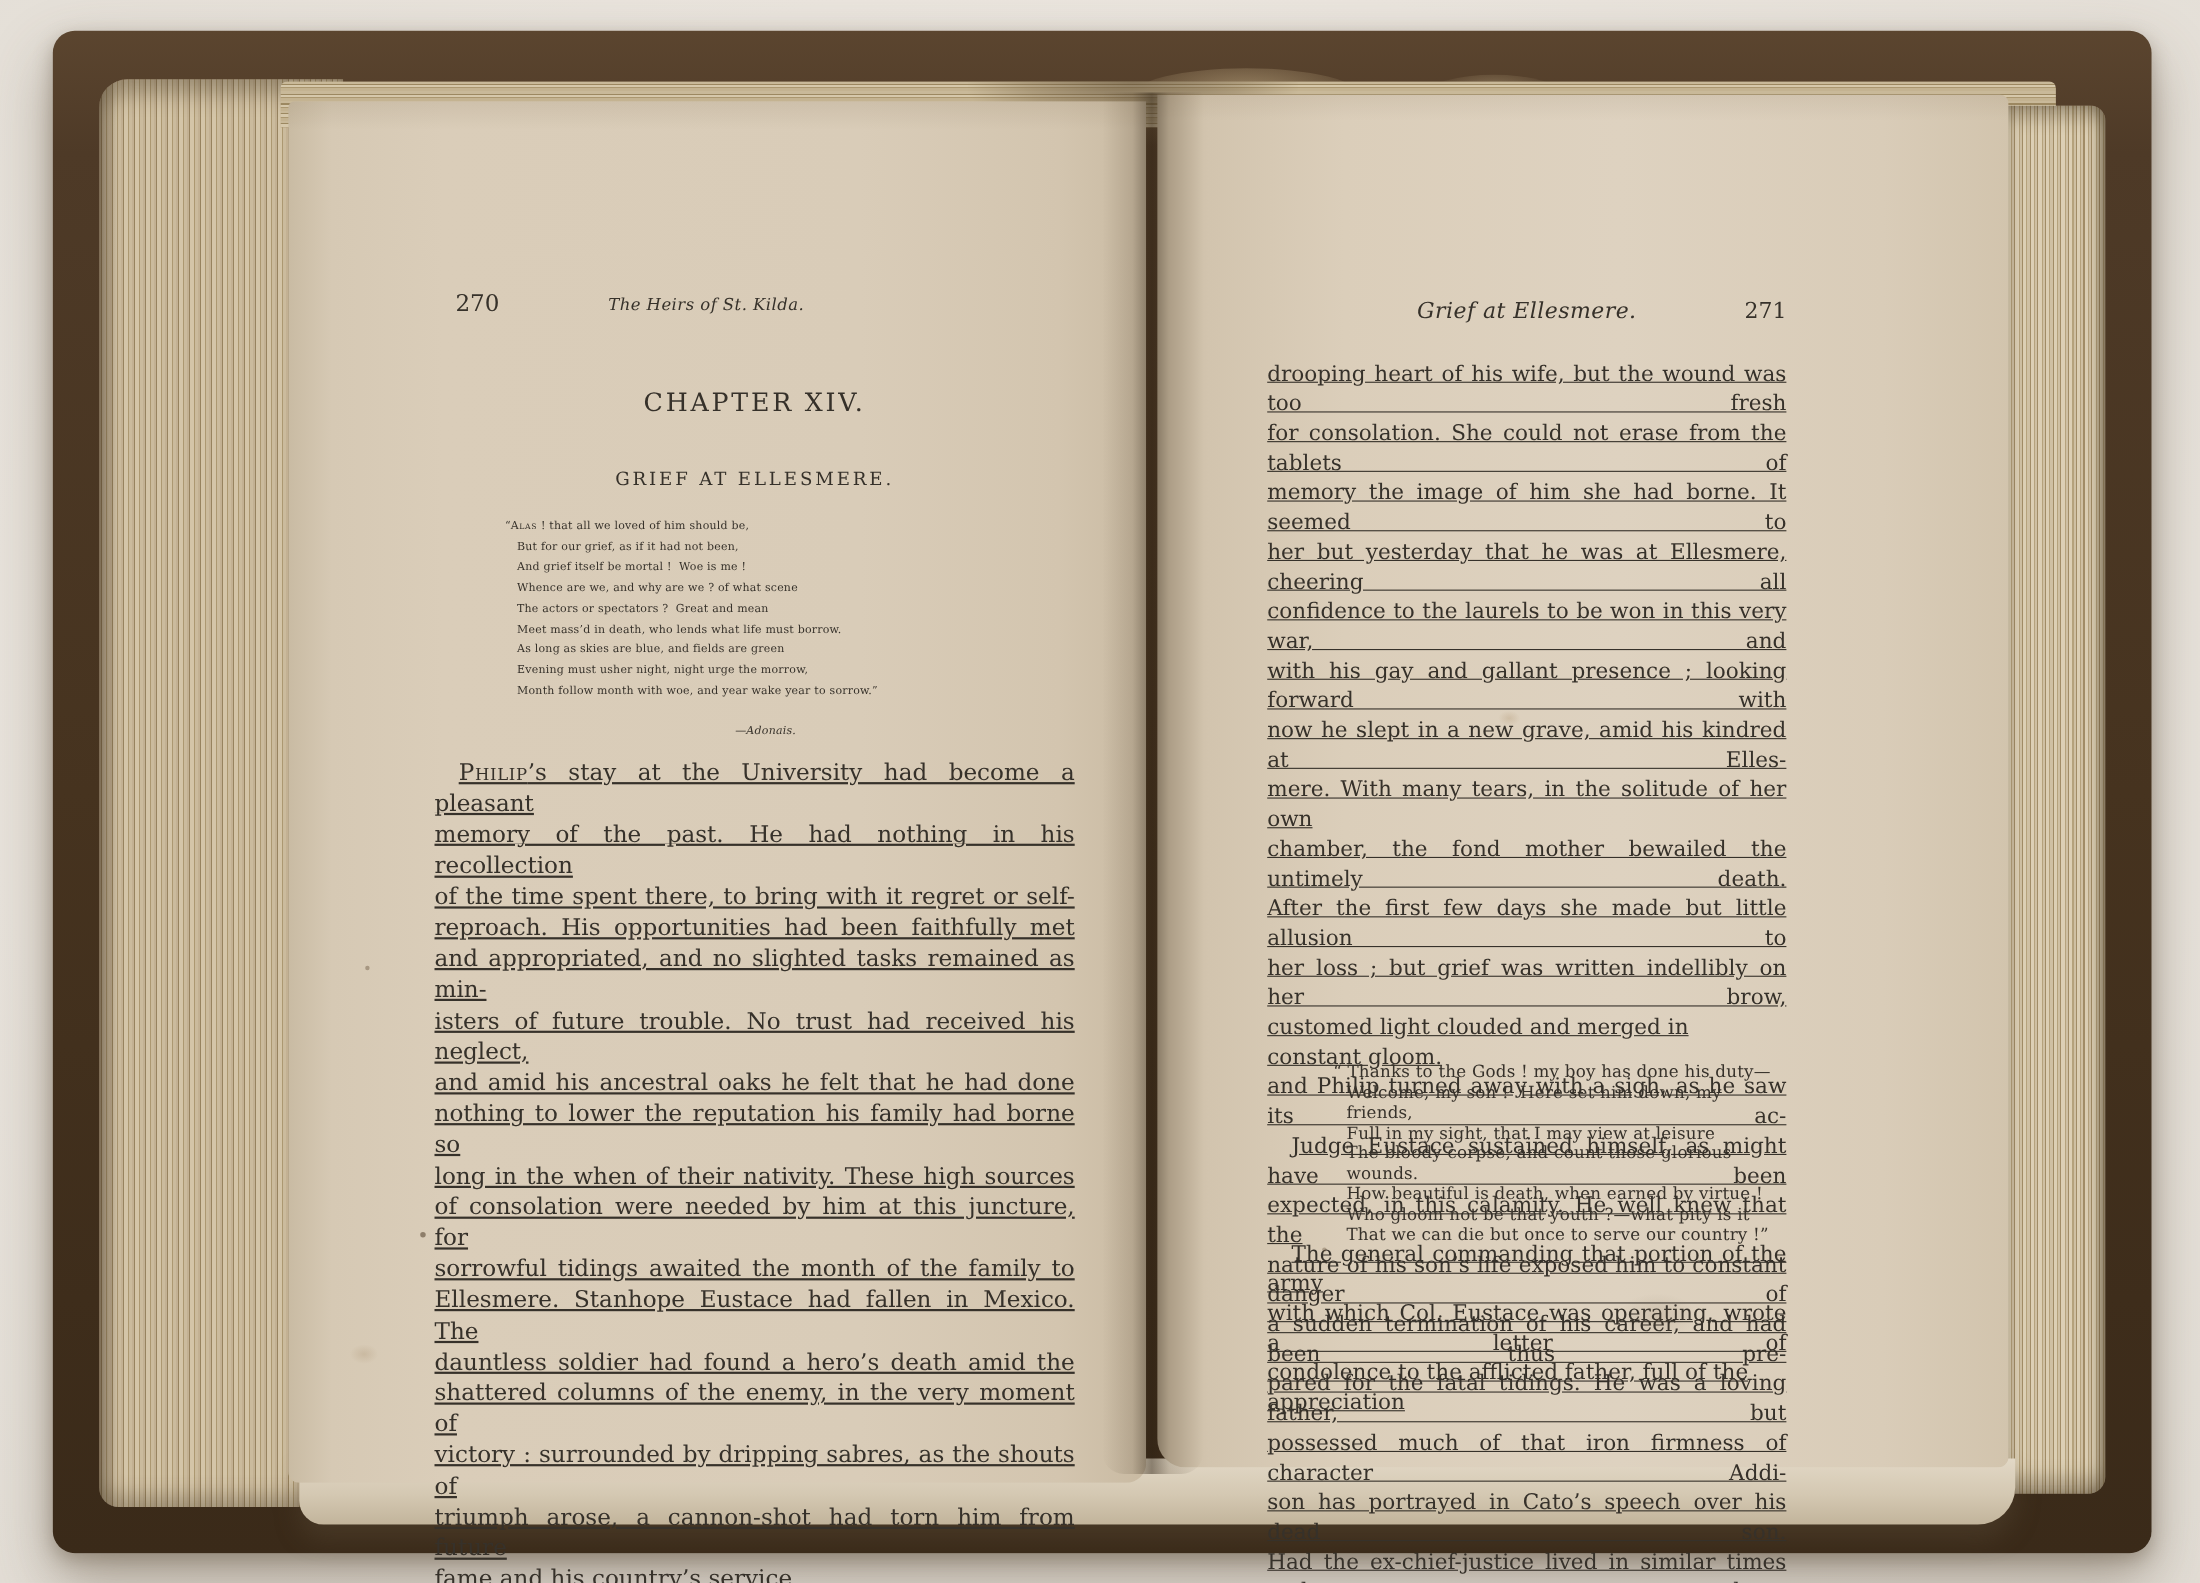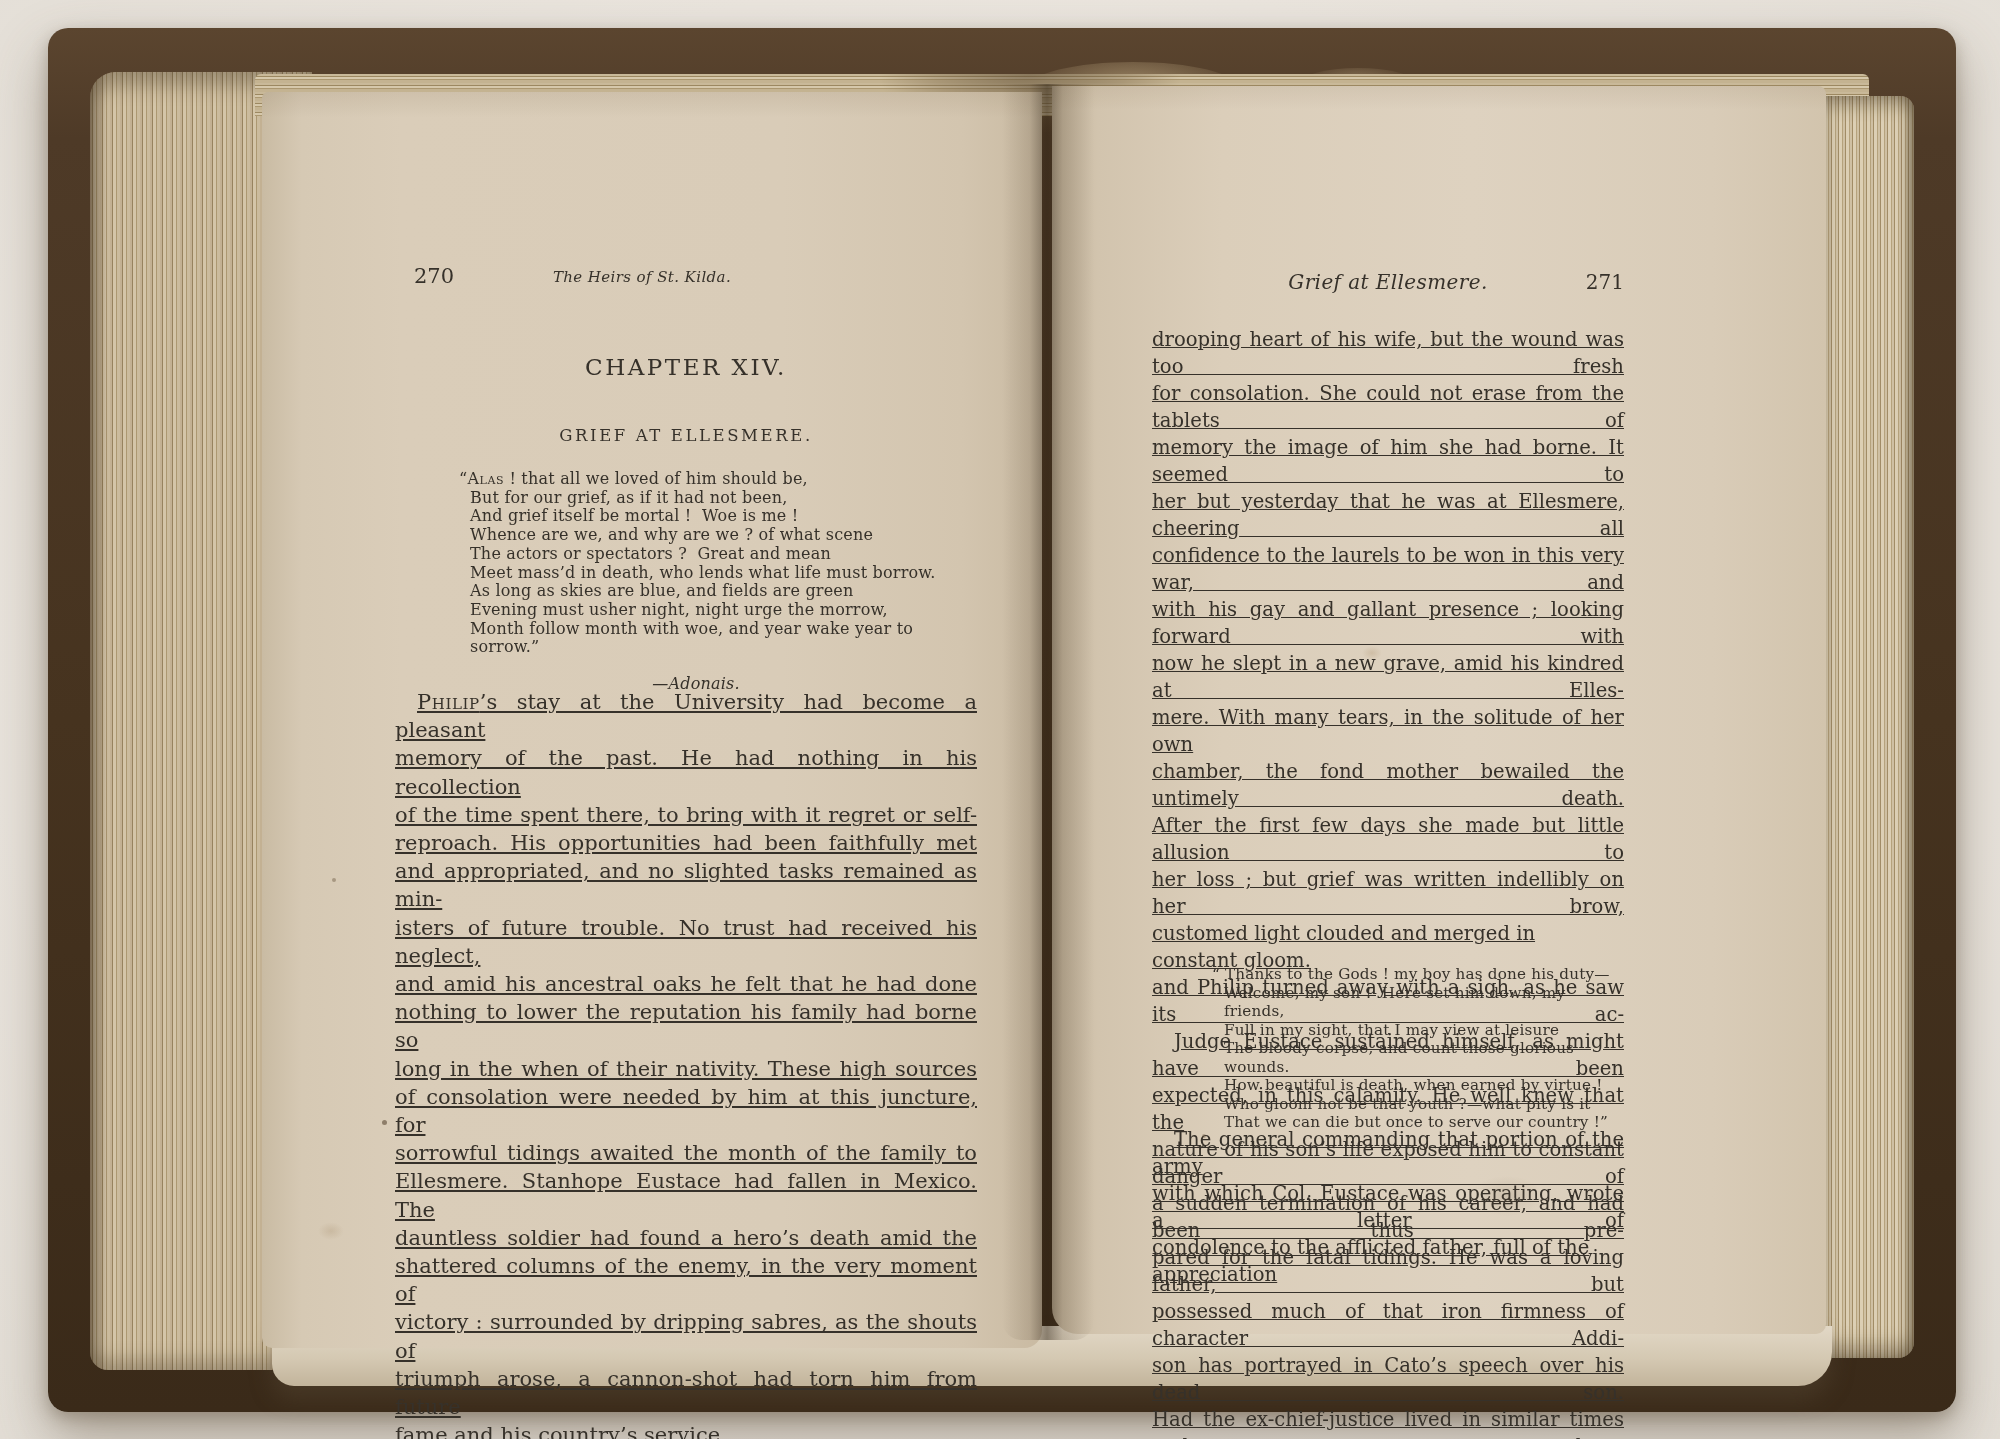--- a/index.html
+++ b/index.html
@@ -94,21 +94,21 @@
   }
   .speck{position:absolute;border-radius:50%;}
   .stain{position:absolute;border-radius:50%;pointer-events:none;}
 
   
   .runhead{position:absolute;font-size:15px;letter-spacing:.4px;}
   .pageno{position:absolute;font-size:21px;}
   .chapter-head{position:absolute;font-size:23px;letter-spacing:2.5px;text-align:center;}
   .section-head{position:absolute;font-size:16.5px;letter-spacing:2.6px;text-align:center;}
 
-  .poem{position:absolute;font-size:16px;line-height:18.7px;letter-spacing:.2px;}
+  .poem{position:absolute;font-size:10px;line-height:18.7px;letter-spacing:.2px;}
   .poem .tline{white-space:pre-wrap;}
   .poem .tline:first-child{text-indent:-11px;}
   .attribution{font-style:italic;text-align:center;margin-top:18px;}
 
   .bodytext{position:absolute;}
   .page-left .bodytext{font-size:21px;line-height:28.2px;}
   .page-right .bodytext{font-size:19.6px;line-height:27px;}
   .para{margin:0;text-decoration:underline;}
   .para .tline{white-space:normal;}
   .para .tline.j{text-align:justify;text-align-last:justify;}

